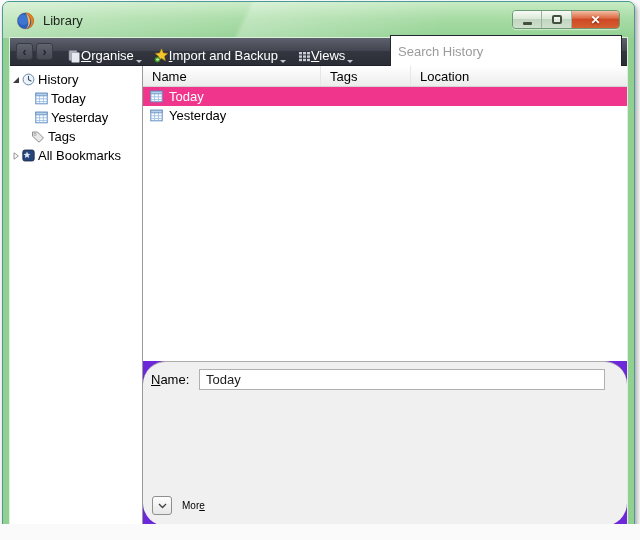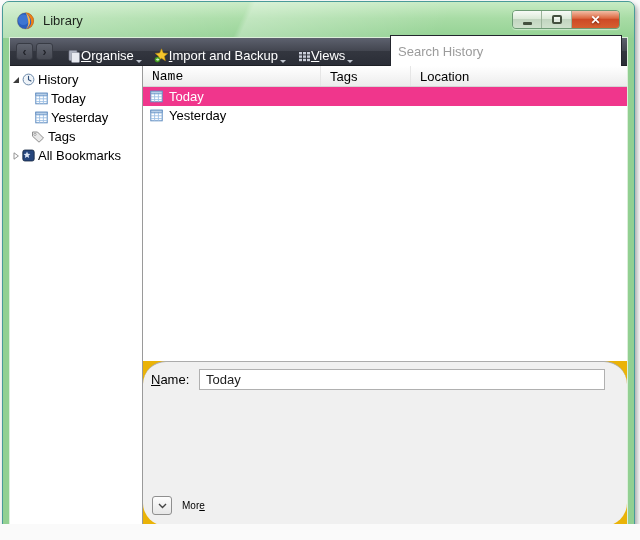--- a/index.html
+++ b/index.html
@@ -52,36 +52,36 @@
     color:#fff; font-size:13px; border-radius:2px; white-space:nowrap; }
   .ak { text-decoration:underline; }
   .caret { width:0; height:0; border-left:3px solid transparent; border-right:3px solid transparent;
     border-top:3px solid #c2c7d1; margin-left:2px; }
   .searchbox { margin-left:auto; width:232px; height:20px; padding:16px 7px;
     border:1px solid #23262d; background:#fff; color:#333;
     font:13px "Liberation Sans", sans-serif; outline:none; }
   .searchbox::placeholder { color:#9b9b9b; }
 
   
-  .content { flex:1; display:flex; min-height:0; background:#eab308; }
+  .content { flex:1; display:flex; min-height:0; background:#6d28d9; }
   .sidebar { flex:0 0 133px; width:133px; border-right:1px solid #9a9a9a; padding-top:4px; background:#fff; }
   .tree-row { height:19px; display:flex; align-items:center; font-size:13px; color:#000; }
   .tree-row .ticon { margin-right:3px; flex:0 0 auto; }
   .exp { width:8px; height:8px; margin-right:2px; flex:0 0 auto; }
   .row-root { padding-left:2px; }
   .row-child { padding-left:25px; }
   .row-tags { padding-left:21px; }
 
   
   .main { flex:1; display:flex; flex-direction:column; min-width:0; }
   .listheader { flex:0 0 21px; height:21px; display:flex; font-size:13px; color:#000;
     background:linear-gradient(180deg,#ffffff,#f4f4f4 60%,#ececec);
     border-bottom:1px solid #d4d4d4; }
   .hcell { display:flex; align-items:center; padding-left:9px; border-right:1px solid #e6e6e6; }
-  .hc-name { flex:0 0 178px;font-family:Liberation Mono, monospace; } .hc-tags { flex:0 0 90px; } .hc-loc { flex:1; border-right:none; }
+  .hc-name { flex:0 0 178px; } .hc-tags { flex:0 0 90px; } .hc-loc { flex:1; border-right:none; }
   .listbody { flex:1; overflow:hidden; background:#fff; }
   .listrow { height:19px; display:flex; align-items:center; padding-left:7px; gap:6px;
     font-size:13px; color:#000; }
   .listrow.selected { background:#F0368C; color:#fff; }
   .ricon { flex:0 0 auto; }
 
   
   .detailpanel { flex:0 0 165px; position:relative; background:#f0f0f0;
     border-top:1px solid #ababab; padding:5px 8px 0 8px;border-radius:23px; }
   .namerow { display:flex; align-items:center; margin-top:2px; }

